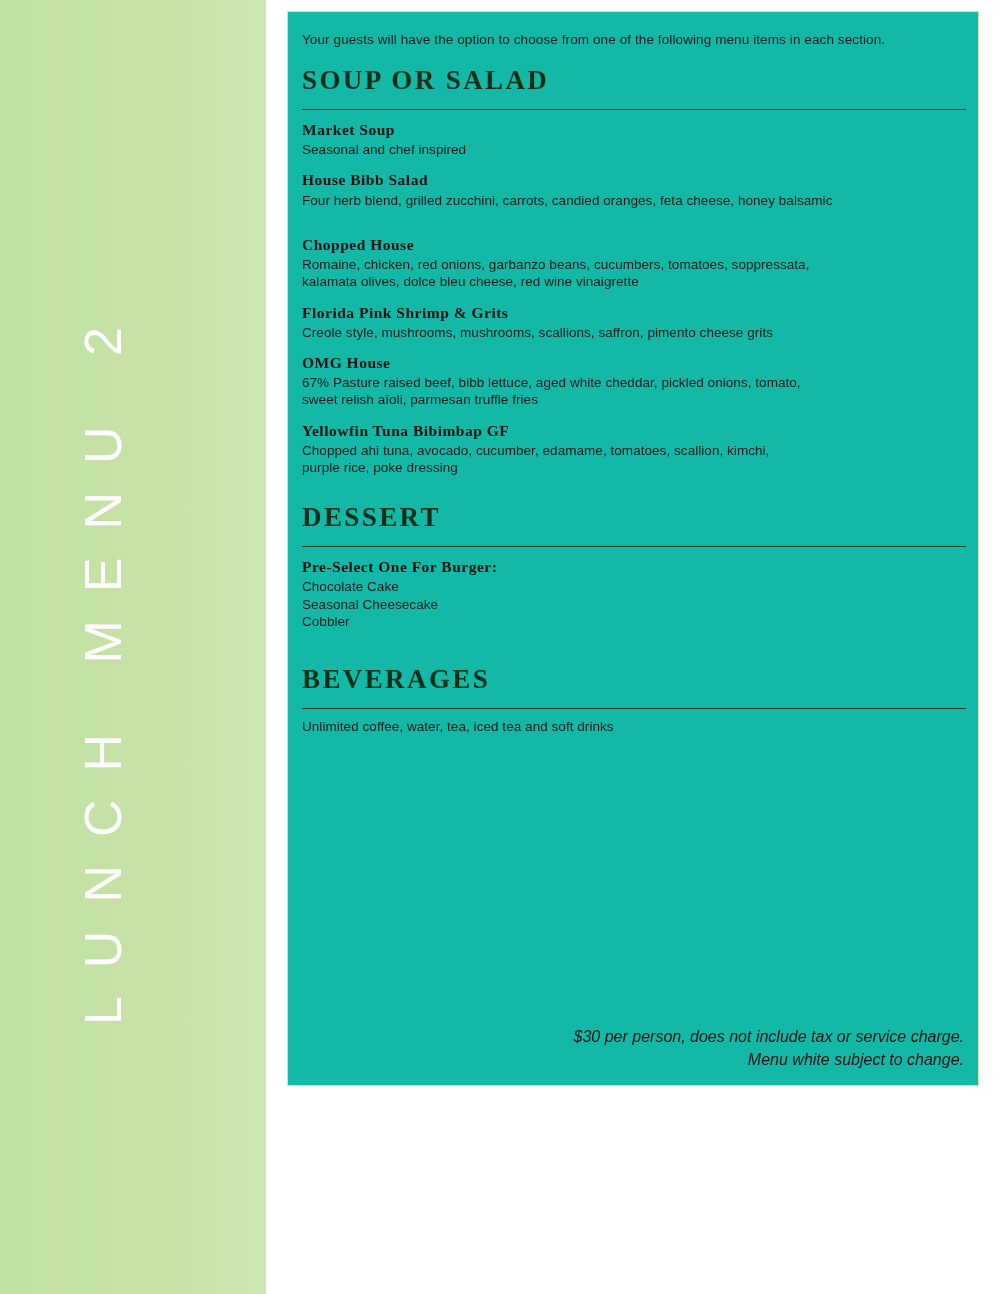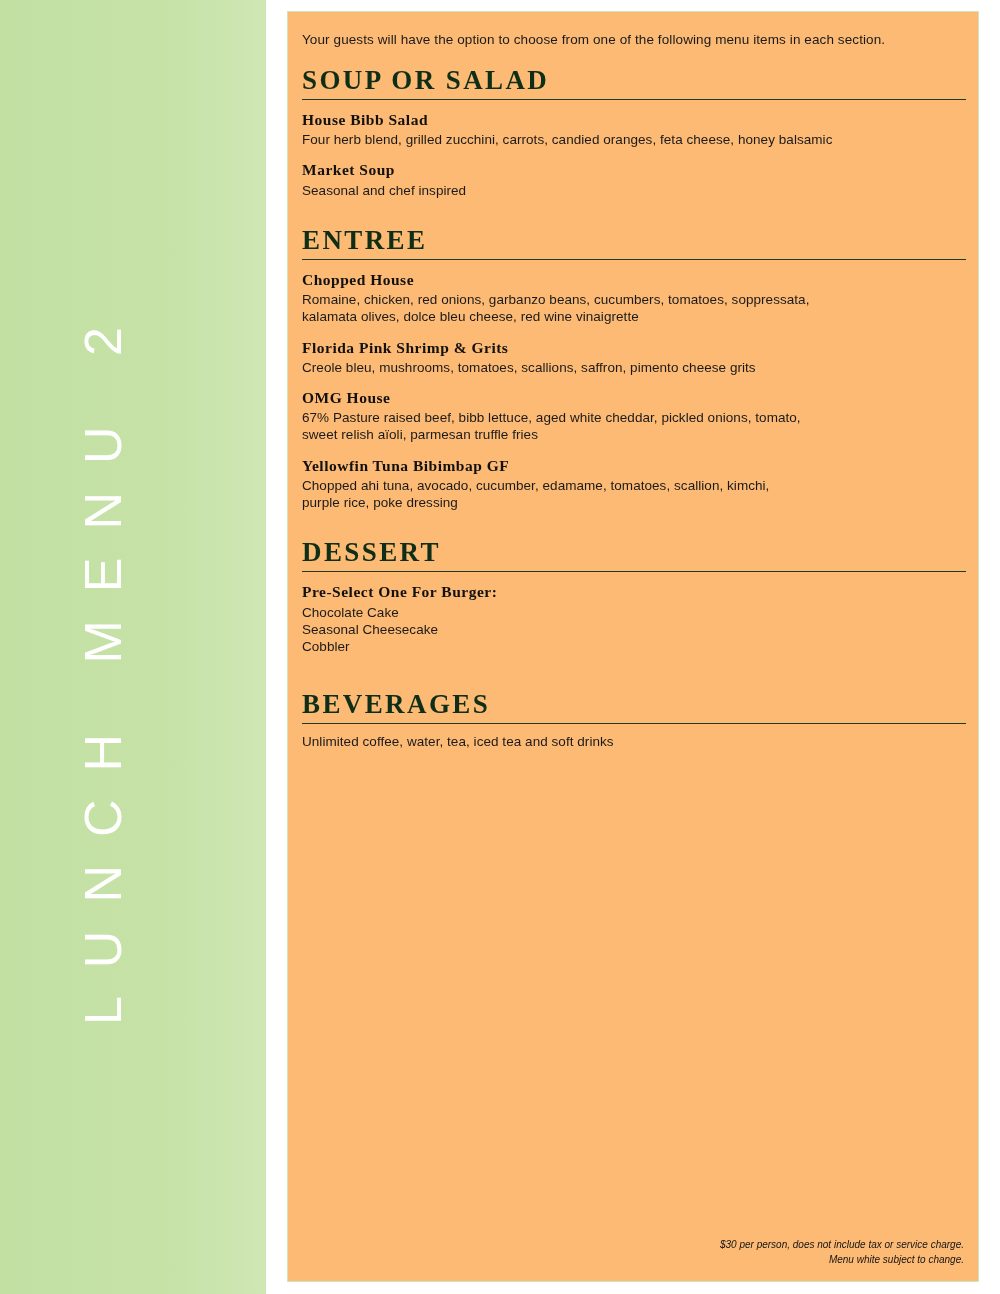--- a/index.html
+++ b/index.html
@@ -51,22 +51,22 @@
     white-space: nowrap;
     margin-left: -60px;
     margin-top: 30px;
   }
   
   .menu-card {
     position: absolute;
     left: 287px;
     top: 11px;
     width: 692px;
-    height: 1271px;
-    background: #fdba74;
+    height: 1075px;
+    background: #14b8a6;
     border: 1px solid #cfe5ba;
     box-sizing: border-box;
   }
   .inner {
     position: absolute;
     left: 14px;
     top: 20px;
     width: 664px;
   }
   .intro {
@@ -78,21 +78,21 @@
   .section {
     margin-bottom: 26px;
   }
   .section-heading {
     font-family: "Liberation Serif", serif;
     font-weight: bold;
     font-size: 27px;
     letter-spacing: 2.4px;
     color: #0f2e17;
     text-transform: uppercase;
-    padding-bottom: 3px;
+    padding-bottom: 13px;
     border-bottom: 1.6px solid #1d3b22;
     margin: 0 0 10px 0;
     line-height: 1.15;
   }
   .item {
     margin-bottom: 12px;
   }
   .item:last-child {
     margin-bottom: 0;
   }
@@ -116,21 +116,21 @@
     font-size: 13.5px;
     color: #1a1a1a;
     letter-spacing: 0.05px;
     margin-top: 5px;
   }
   .footer {
     position: absolute;
     right: 14px;
     bottom: 14px;
     text-align: right;
-    font-size: 10px;
+    font-size: 16px;
     font-style: italic;
     color: #141414;
     line-height: 1.45;
   }
   .spacer-large {
     height: 8px;
   }
 </style>
 </head>
 <body>
@@ -144,39 +144,38 @@
   </div>
 
   <div class="menu-card">
     <div class="inner">
 
       <div class="intro">Your guests will have the option to choose from one of the following menu items in each section.</div>
 
       <div class="section">
         <div class="section-heading">SOUP OR SALAD</div>
         <div class="item">
+          <div class="item-name">Market Soup</div>
+          <div class="item-desc">Seasonal and chef inspired</div>
+        </div>
+        <div class="item">
           <div class="item-name">House Bibb Salad</div>
           <div class="item-desc">Four herb blend, grilled zucchini, carrots, candied oranges, feta cheese, honey balsamic</div>
         </div>
-        <div class="item">
-          <div class="item-name">Market Soup</div>
-          <div class="item-desc">Seasonal and chef inspired</div>
-        </div>
-      </div>
-
-      <div class="section">
-        <div class="section-heading">ENTREE</div>
+      </div>
+
+      <div class="section">
         <div class="item">
           <div class="item-name">Chopped House</div>
           <div class="item-desc">Romaine, chicken, red onions, garbanzo beans, cucumbers, tomatoes, soppressata,
 kalamata olives, dolce bleu cheese, red wine vinaigrette</div>
         </div>
         <div class="item">
           <div class="item-name">Florida Pink Shrimp &amp; Grits</div>
-          <div class="item-desc">Creole bleu, mushrooms, tomatoes, scallions, saffron, pimento cheese grits</div>
+          <div class="item-desc">Creole style, mushrooms, mushrooms, scallions, saffron, pimento cheese grits</div>
         </div>
         <div class="item">
           <div class="item-name">OMG House</div>
           <div class="item-desc">67% Pasture raised beef, bibb lettuce, aged white cheddar, pickled onions,  tomato,
 sweet relish aïoli, parmesan truffle fries</div>
         </div>
         <div class="item">
           <div class="item-name">Yellowfin Tuna Bibimbap GF</div>
           <div class="item-desc">Chopped ahi tuna, avocado, cucumber, edamame, tomatoes, scallion, kimchi,
 purple rice, poke dressing</div>

